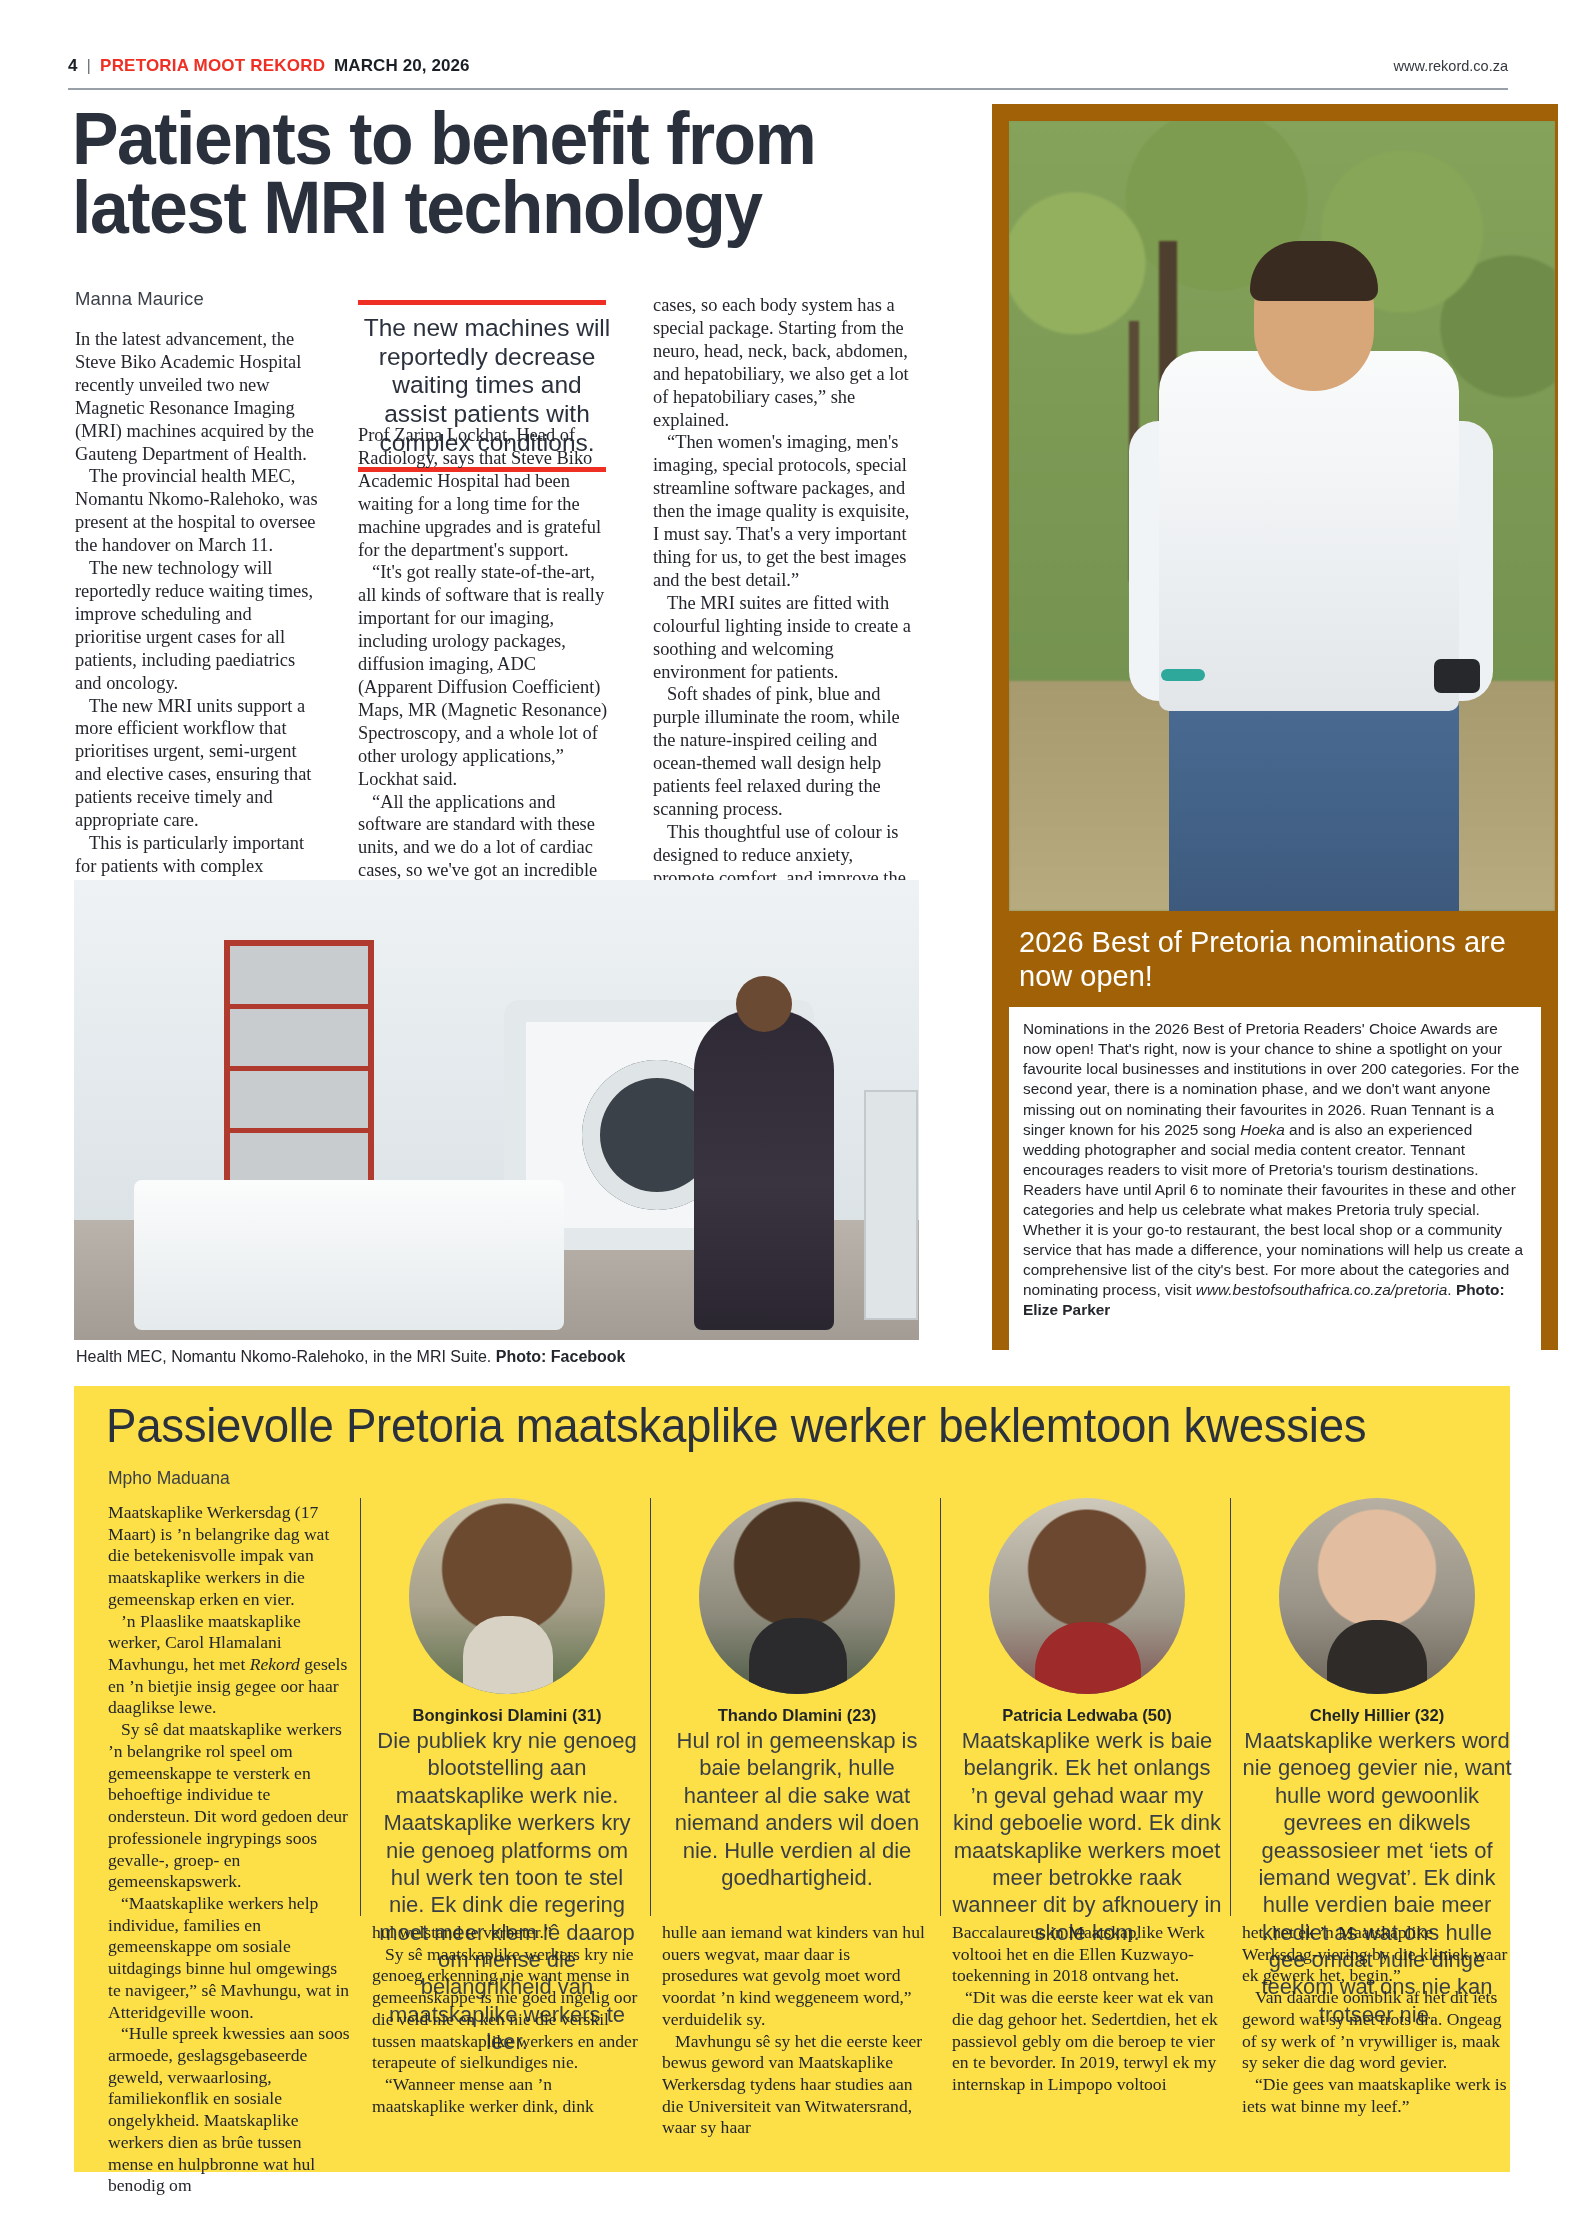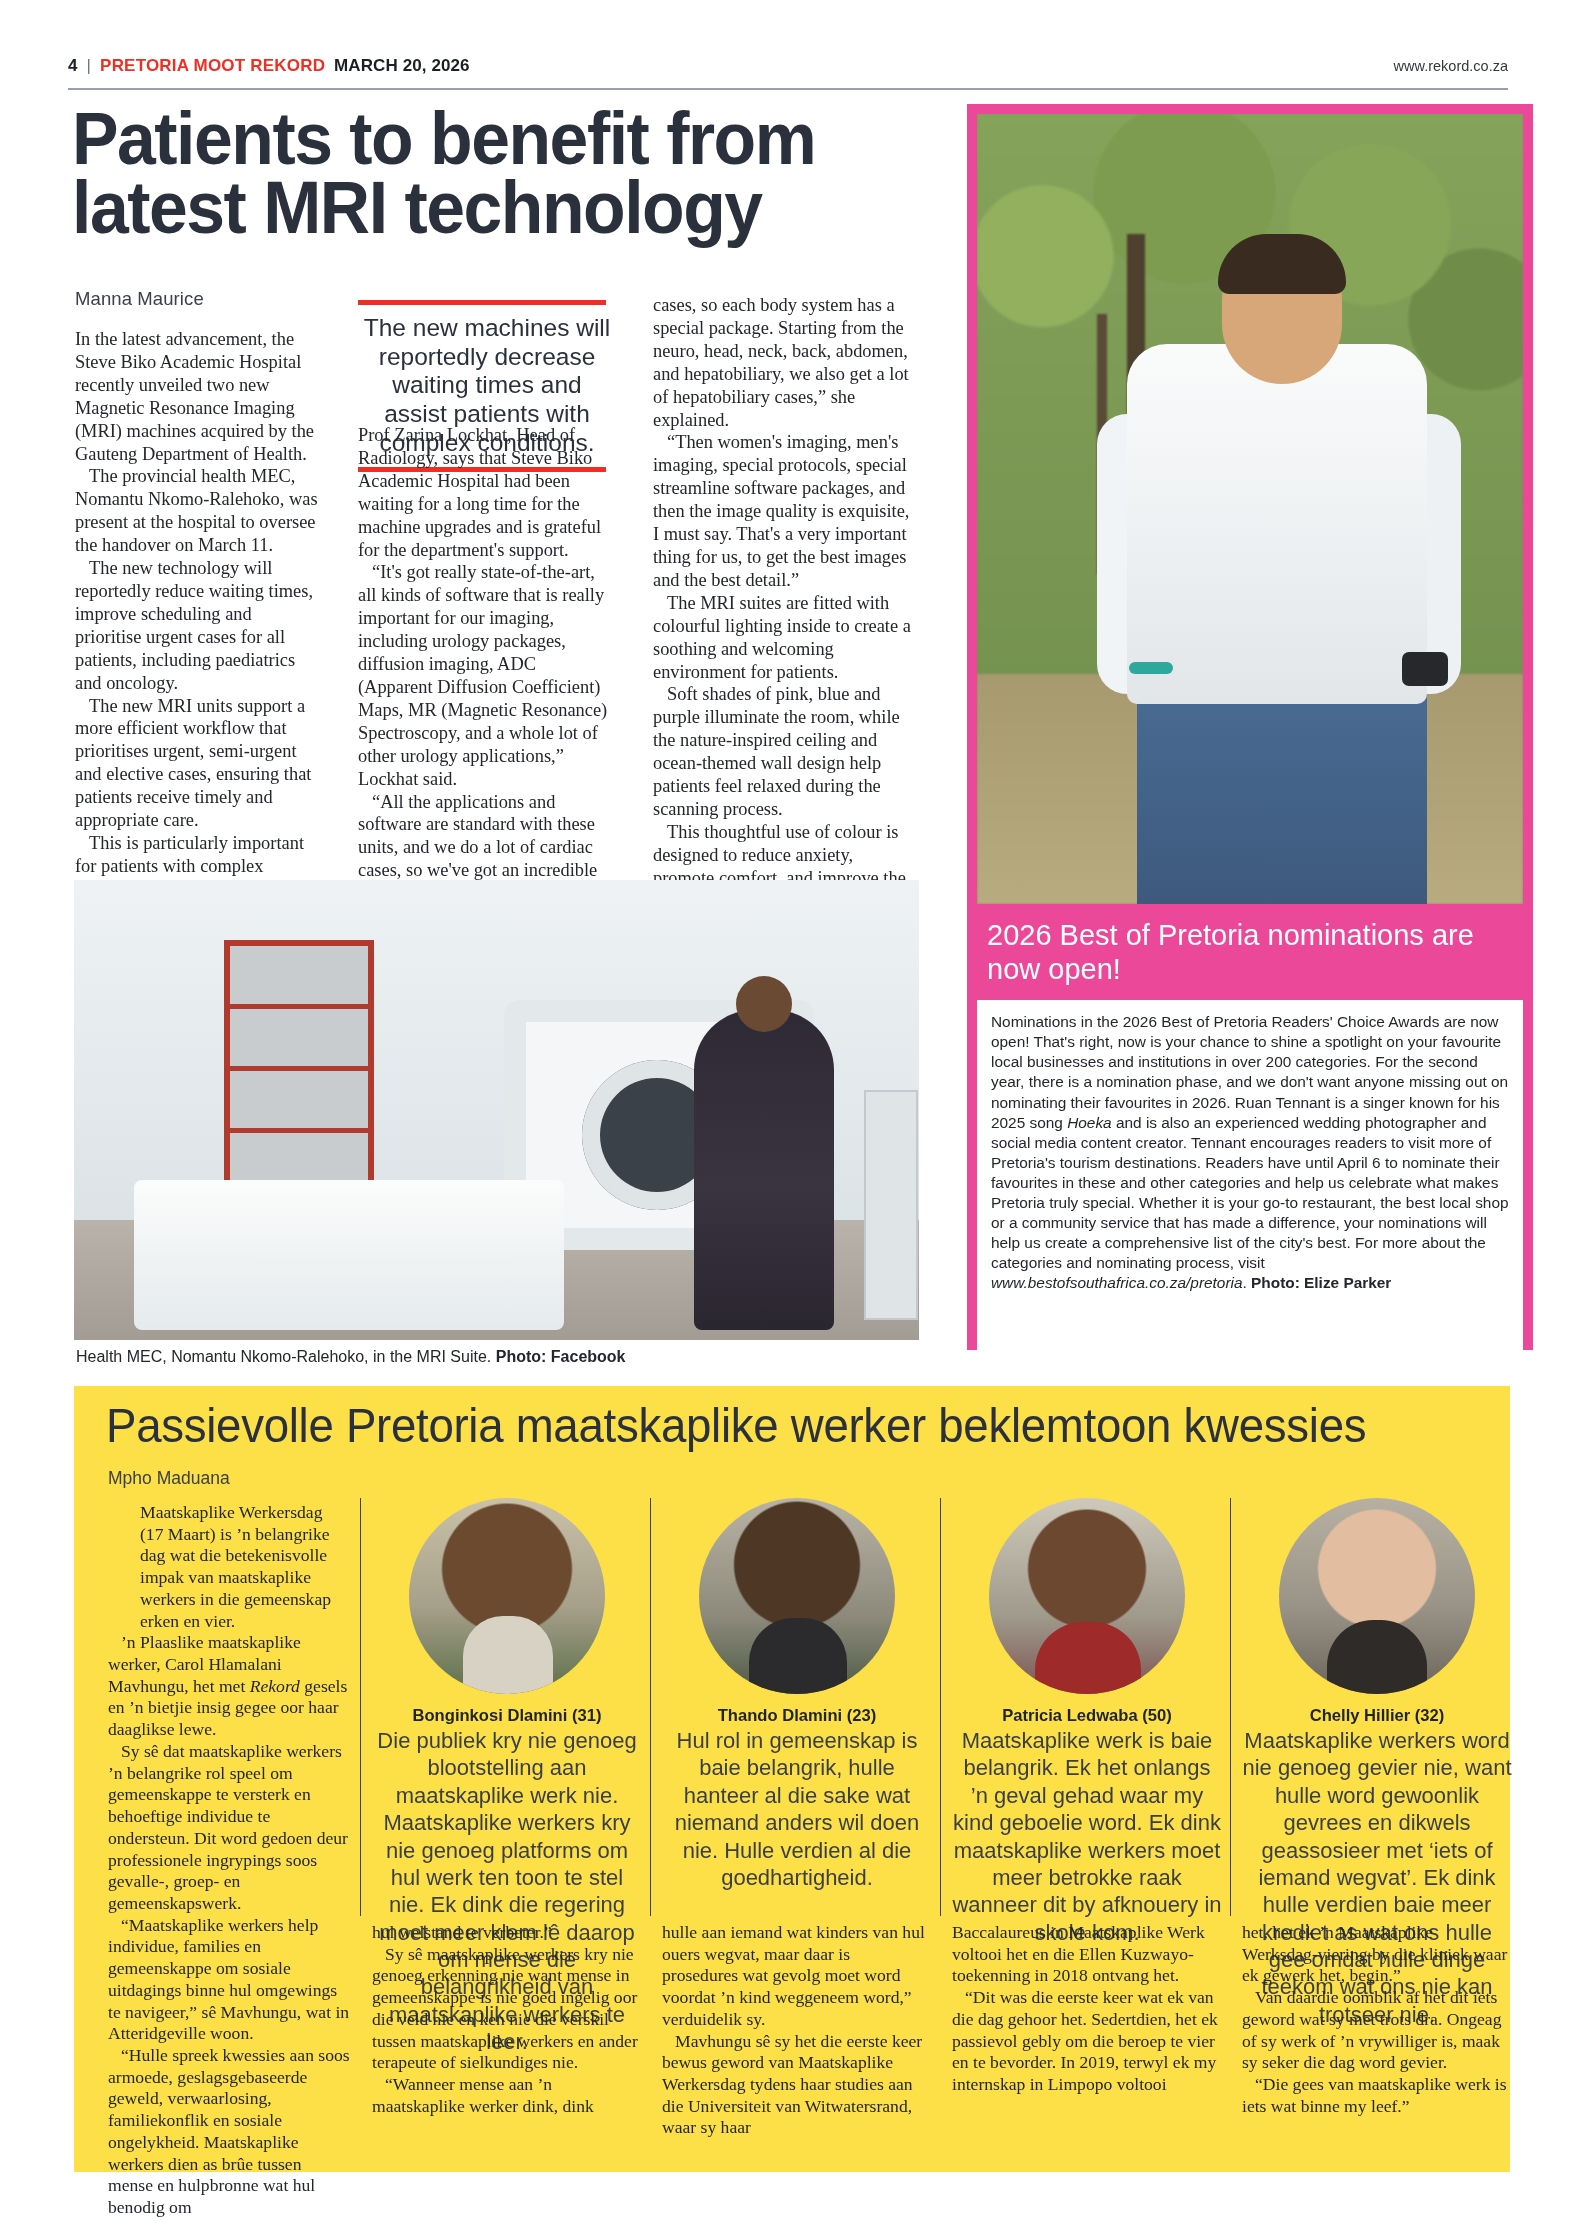--- a/index.html
+++ b/index.html
@@ -101,23 +101,23 @@
      background:#dfe4e7; border:2px solid #c3c9cc;
   }
   .caption {
     position: absolute; left: 76px; top: 1348px; width: 860px;
     font-family: "Liberation Sans", sans-serif; font-size: 16px; color: #23262c;
   }
   .caption b { font-weight: bold; }
 
   
   .panel {
-    position: absolute; left: 967px; top: 104px; width: 566px; height: 1246px;
-    background: #ec4899;
-    padding: 10px;
+    position: absolute; left: 992px; top: 104px; width: 566px; height: 1246px;
+    background: #a16207;
+    padding: 17px;
   }
   .panel-photo {
     width: 546px; height: 790px;
     background: linear-gradient(180deg,#7d9a5c 0%,#6f8d52 35%,#8b7f56 70%,#9d8e63 100%);
     position: relative; overflow: hidden;
   }
   .panel-photo .trees { position:absolute; inset:0;
      background:
        radial-gradient(circle at 12% 18%, #93b05f 0 70px, transparent 72px),
        radial-gradient(circle at 38% 10%, #7e9c4f 0 90px, transparent 92px),
@@ -185,21 +185,21 @@
   .b-byline {
     position: absolute; left: 34px; top: 82px;
     font-size: 17.5px; color: #3b4049;
   }
 
   .b-col {
     position: absolute; font-family: "Liberation Serif", serif;
     font-size: 17.6px; line-height: 1.235; color: #23262c;
   }
   .b-col p { text-indent: 13px; }
-  .b-col p.first { text-indent: 0; margin-left: 32px; }
+  .b-col p.first { text-indent: 0; }
   #bcol1 { left: 34px; top: 116px; width: 242px; }
 
   .divider { position: absolute; width: 1px; background: #3c4148; }
 
   
   .pcell { position: absolute; top: 112px; width: 270px; }
   .pcell .avatar {
     width: 196px; height: 196px; border-radius: 50%;
     margin: 0 auto 12px auto; overflow: hidden; position: relative;
   }

